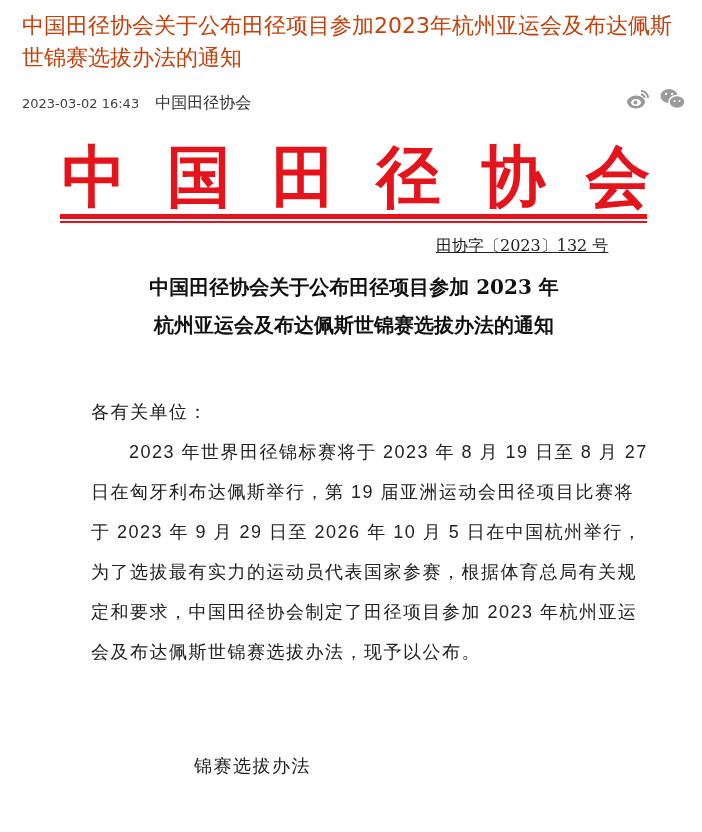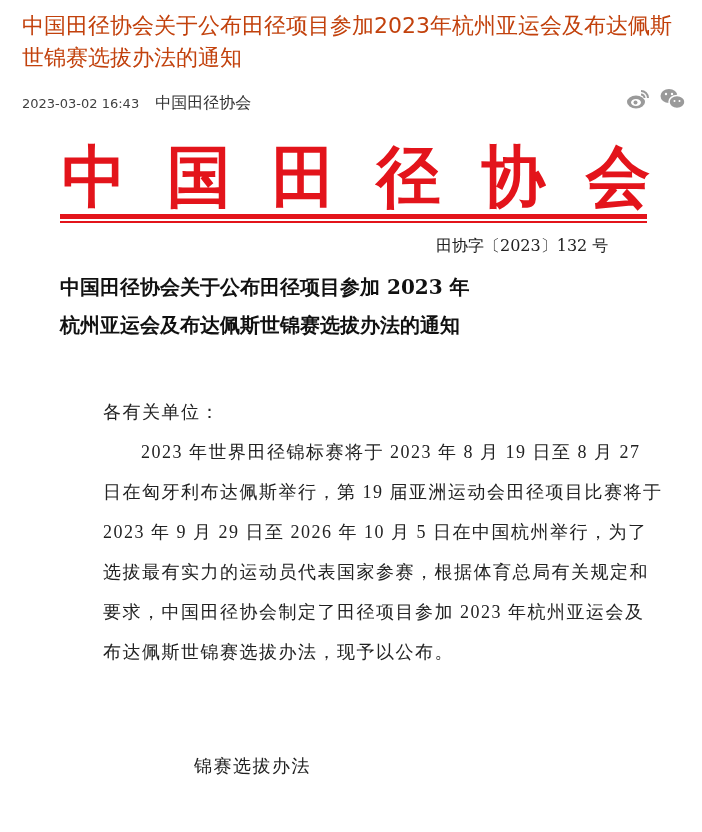--- a/index.html
+++ b/index.html
@@ -8,23 +8,23 @@
   .meta { position: absolute; left: 22px; top: 93px; font-size: 13px; color: #888; }
   .meta .date { color: #404040; }
   .meta .source { color: #333; margin-left: 12px; font-size: 16px; }
   .share { position: absolute; right: 18px; top: 88px; display: flex; gap: 10px; }
   .share span { width: 24px; height: 22px; display: inline-block; }
   .doc { position: absolute; left: 0; top: 120px; width: 702px; height: 712px; }
   .letterhead { position: absolute; left: 62px; top: 22px; width: 588px; display: flex; justify-content: space-between; font-family: "DejaVu Serif", serif; font-weight: bold; color: #e3141b; font-size: 64px; line-height: 70px; letter-spacing: 0; }
   .letterhead span { display: inline-block; transform: scaleY(1.05); }
   .rule1 { position: absolute; left: 60px; top: 94px; width: 587px; height: 5px; background: #e3141b; }
   .rule2 { position: absolute; left: 60px; top: 101px; width: 587px; height: 2px; background: #e3141b; }
-  .docnum { position: absolute; left: 436px; top: 116px; font-family: "DejaVu Serif", serif; font-size: 16px; color: #222; }
-  .doctitle { position: absolute; left: 60px; top: 148px; width: 588px; font-family: "DejaVu Serif", serif; font-weight: bold; font-size: 20px; line-height: 38px; color: #111; }
-  .body { position: absolute; left: 91px; top: 272px; width: 560px; font-family: Liberation Serif, serif; font-size: 18px; line-height: 40px; color: #222; letter-spacing: 1.5px; margin-left: 12px; }
+  .docnum { position: absolute; left: 436px; top: 116px; font-family: "DejaVu Serif", serif; font-size: 16px; color: #222; text-decoration: underline; }
+  .doctitle { position: absolute; left: 60px; top: 148px; width: 588px; text-align: center; font-family: "DejaVu Serif", serif; font-weight: bold; font-size: 20px; line-height: 38px; color: #111; }
+  .body { position: absolute; left: 91px; top: 272px; width: 560px; font-family: Liberation Sans, sans-serif; font-size: 18px; line-height: 40px; color: #222; letter-spacing: 1.5px; }
   .body p { margin: 0; }
   .indent { text-indent: 38px; }
   .attach { position: absolute; left: 134px; top: 626px; width: 500px; font-family: "DejaVu Serif", serif; font-size: 18px; line-height: 40px; letter-spacing: 1.5px; color: #222; }
   .attach .line2 { padding-left: 60px; }
 </style>
 </head>
 <body>
 
 <div class="title">中国田径协会关于公布田径项目参加2023年杭州亚运会及布达佩斯世锦赛选拔办法的通知</div>
 

